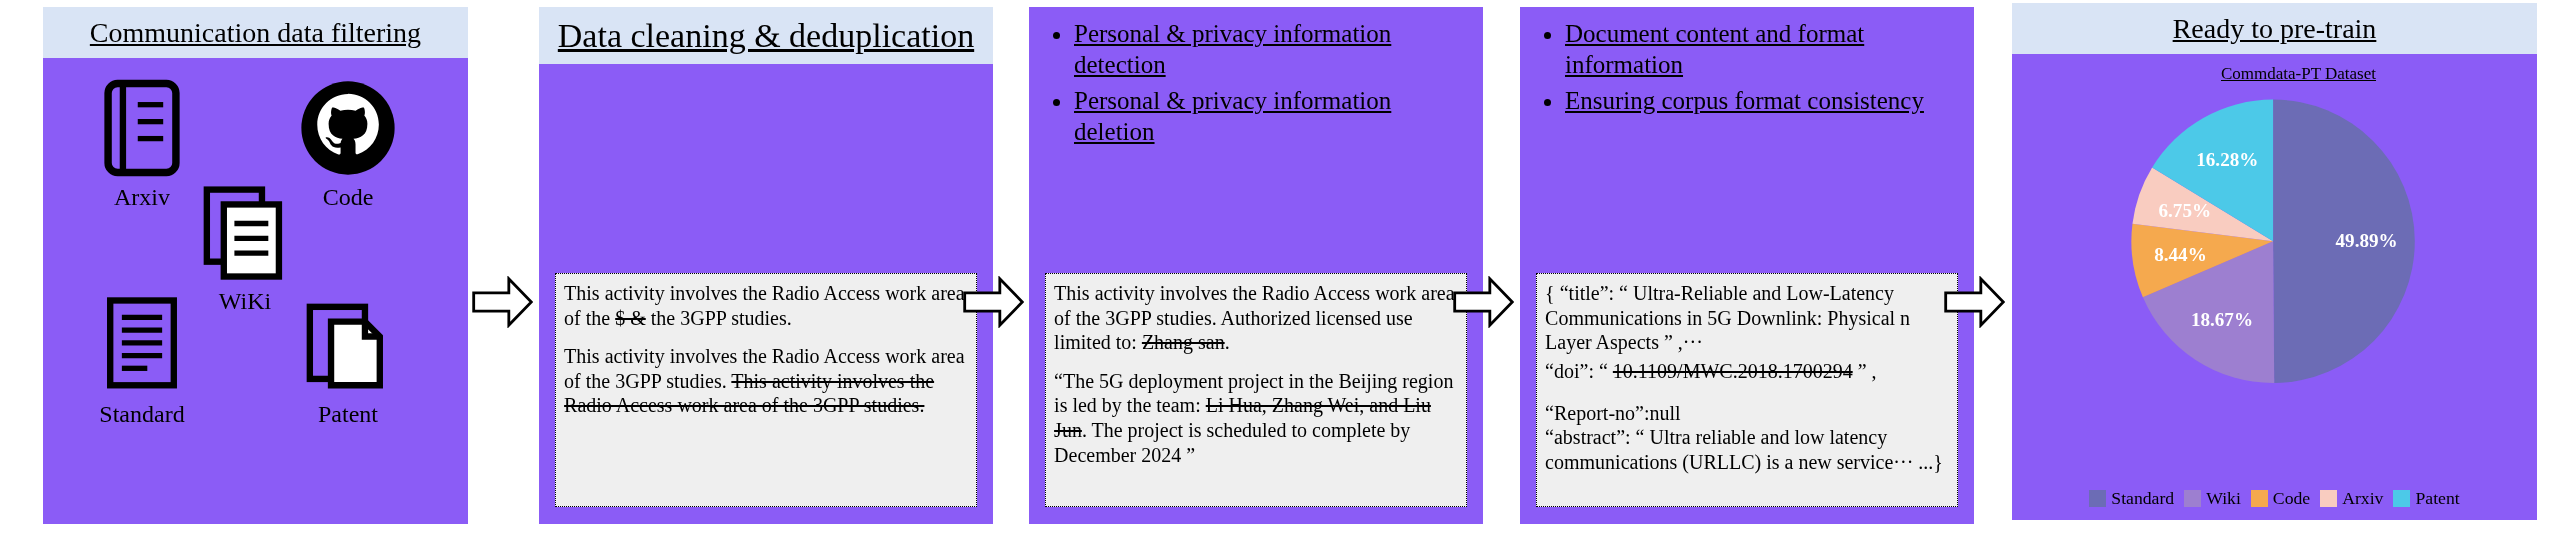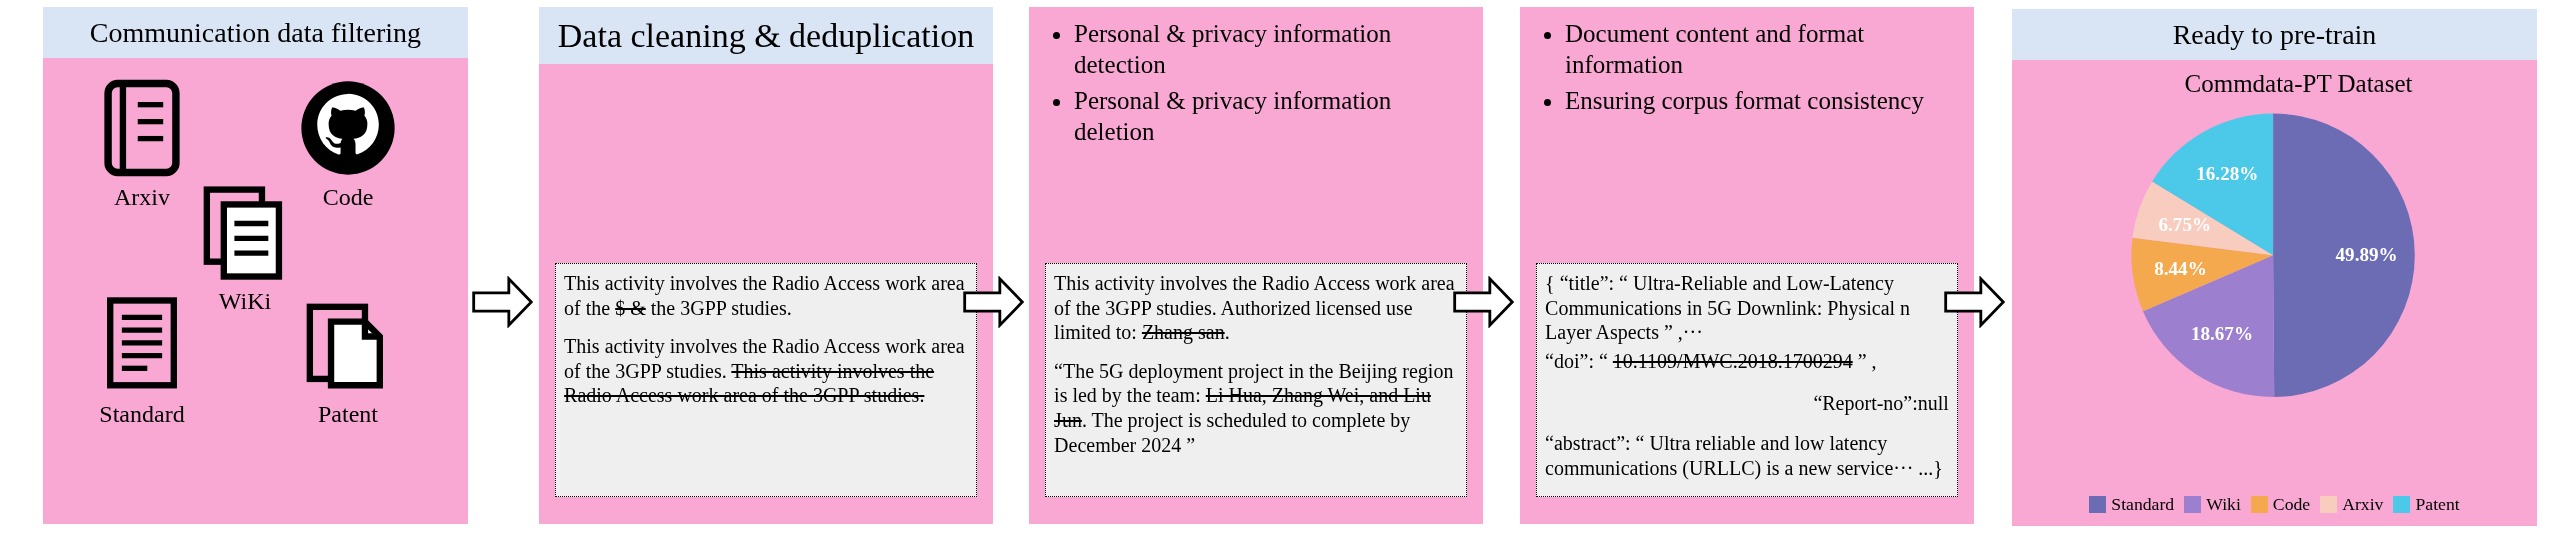--- a/index.html
+++ b/index.html
@@ -12,22 +12,23 @@
     position: relative;
     width: 2576px;
     height: 536px;
     background: #ffffff;
     overflow: hidden;
   }
 
   
   .panel {
     position: absolute;
-    background: #f9a8d4;
+    background: #8b5cf6;
     box-sizing: border-box;
+    text-decoration: underline;
   }
   .panel-header {
     background: #d9e4f5;
     text-align: center;
     font-size: 34px;
     color: #000;
     padding: 10px 4.3px 8.5px 4.3px;
     box-sizing: border-box;
     white-space: nowrap;
   }
@@ -67,21 +68,21 @@
     font-size: 25px;
     line-height: 1.24;
     color: #000;
     margin-bottom: 4.3px;
   }
 
   .textbox {
     position: absolute;
     left: 15.6px;
     right: 15.6px;
-    bottom: 27px;
+    bottom: 17px;
     height: 234px;
     border: 1.4px dotted #000;
     background: #efefef;
     box-sizing: border-box;
     padding: 7px 8.5px;
     font-size: 20px;
     line-height: 1.23;
     color: #000;
     overflow: hidden;
   }
@@ -94,25 +95,25 @@
     top: 276px;
     width: 61px;
     height: 52px;
   }
   #arrow1 { left: 472px; }
   #arrow2 { left: 963px; }
   #arrow3 { left: 1453px; }
   #arrow4 { left: 1944px; }
 
   
-  #panel-chart { left: 2012px; top: 9px; width: 525px; height: 517px; }
+  #panel-chart { left: 2012px; top: 3px; width: 525px; height: 517px; }
   #panel-chart .panel-header { font-size: 28px; }
   .chart-title {
     text-align: center;
-    font-size: 25px;
+    font-size: 17px;
     color: #000;
     margin-top: 10px;
     padding-left: 48px;
   }
   .chart-wrap {
     position: relative;
     width: 100%;
     height: 333px;
   }
   .legend {
@@ -249,21 +250,21 @@
   <div class="panel mid-panel" id="panel-format">
     <ul class="bullets">
       <li>Document content and format information</li>
       <li>Ensuring corpus format consistency</li>
     </ul>
     <div class="textbox">
       <p style="margin-bottom:4.3px;">{ “title”: “ Ultra-Reliable and Low-Latency Communications in 5G Downlink: Physical n Layer Aspects ” ,···</p>
       <p style="margin-bottom:17px;">
         <span>“doi”: “ </span><span class="strike">10.1109/MWC.2018.1700294</span><span> ” ,</span>
       </p>
-      <p style="margin-bottom:16px;text-align:right;">“Report-no”:null</p>
+      <p style="margin-bottom:0;">“Report-no”:null</p>
       <p style="margin-bottom:6px;">“abstract”: “ Ultra reliable and low latency communications (URLLC) is a new service··· ...}</p>
     </div>
   </div>
 
   <div class="arrow" id="arrow4">
     <svg width="61" height="52" viewBox="0 0 86 74">
       <polygon points="2,24 52,24 52,4 84,37 52,70 52,50 2,50" fill="#fff" stroke="#000" stroke-width="4"></polygon>
     </svg>
   </div>
 

